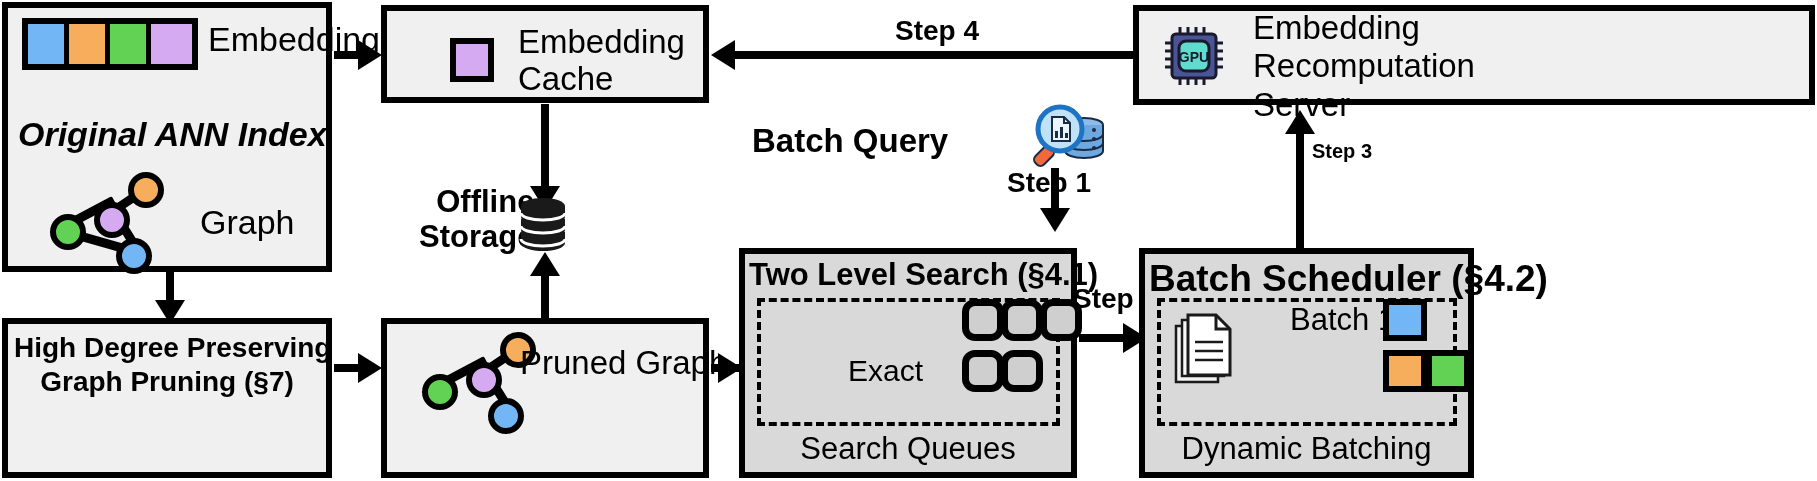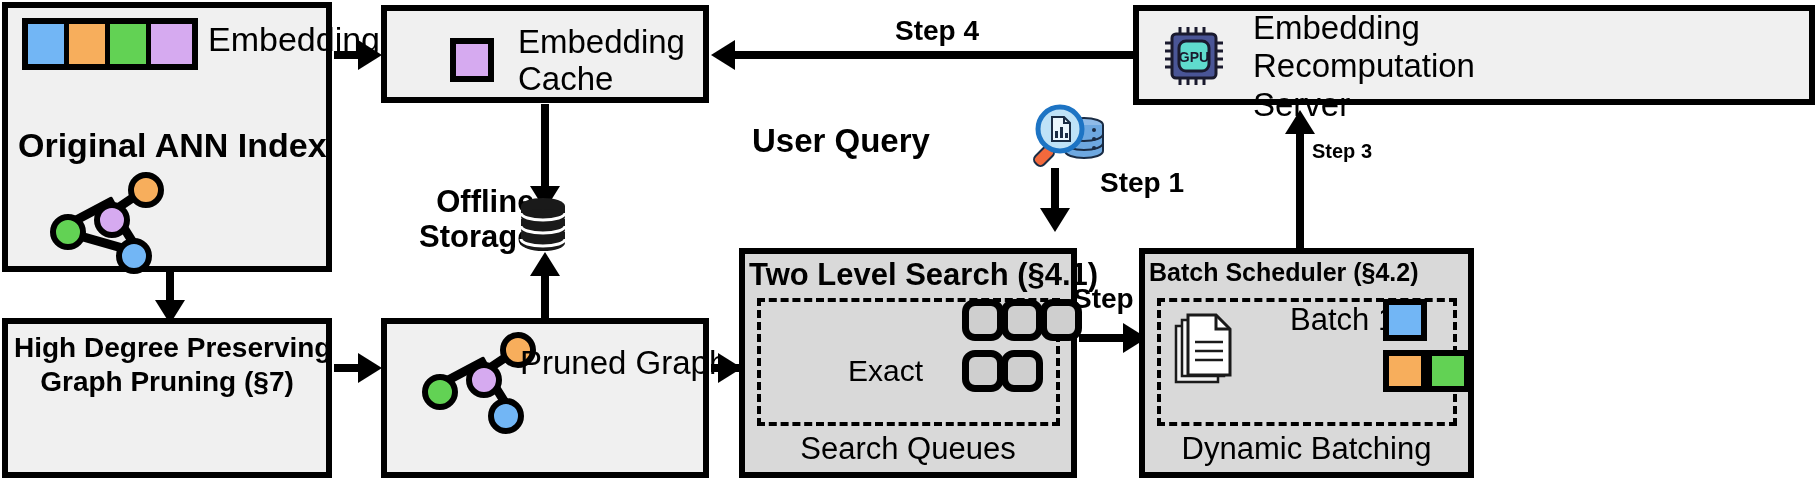--- a/index.html
+++ b/index.html
@@ -47,33 +47,34 @@
 
   <div class="strip" style="left:22px;top:18px;width:176px;height:52px;">
     <div class="cell" style="background:#72b6f5;"></div>
     <div class="cell" style="background:#f7ae5c;"></div>
     <div class="cell" style="background:#62d254;"></div>
     <div class="cell" style="background:#d6aaf0;"></div>
   </div>
 
   <div class="lbl" style="left:208px;top:20px;font-size:34px;">Embedding</div>
 
-  <div class="lbl bold" style="left:18px;top:126px;font-size:34px;">Original ANN Index</div>
+  <div class="lbl bold" style="left:18px;top:115px;font-size:34px;font-style:italic;">Original ANN Index</div>
 
   <div style="position:absolute;left:40px;top:170px;width:120px;height:95px;">
     <div class="gedge" style="left:28px;top:50px;width:52px;transform:rotate(-28deg);"></div>
     <div class="gedge" style="left:74px;top:36px;width:44px;transform:rotate(-34deg);"></div>
     <div class="gedge" style="left:78px;top:44px;width:45px;transform:rotate(58deg);"></div>
     <div class="gedge" style="left:28px;top:58px;width:78px;transform:rotate(16deg);"></div>
     <div class="gnode" style="left:88px;top:2px;width:36px;height:36px;background:#f7ae5c;"></div>
     <div class="gnode" style="left:54px;top:32px;width:36px;height:36px;background:#d6aaf0;"></div>
     <div class="gnode" style="left:10px;top:44px;width:36px;height:36px;background:#62d254;"></div>
     <div class="gnode" style="left:76px;top:68px;width:36px;height:36px;background:#72b6f5;"></div>
   </div>
 
+  <div class="lbl" style="left:200px;top:203px;font-size:34px;">Graph</div>
 
   <div class="hline" style="left:334px;top:51px;width:36px;"></div>
   <div class="ahead-r" style="left:358px;top:40px;"></div>
 
   <div class="box" style="left:381px;top:5px;width:328px;height:98px;"></div>
   <div class="swatch" style="left:450px;top:38px;width:44px;height:44px;background:#d6aaf0;"></div>
   <div class="lbl" style="left:518px;top:24px;font-size:33px;">Embedding
 Cache</div>
 
   <div class="vline" style="left:541px;top:104px;height:90px;"></div>
@@ -121,21 +122,21 @@
     <div class="gnode" style="left:56px;top:37px;width:36px;height:36px;background:#d6aaf0;"></div>
     <div class="gnode" style="left:12px;top:49px;width:36px;height:36px;background:#62d254;"></div>
     <div class="gnode" style="left:78px;top:73px;width:36px;height:36px;background:#72b6f5;"></div>
   </div>
 
   <div class="lbl" style="left:520px;top:345px;font-size:33px;">Pruned Graph</div>
 
   <div class="hline" style="left:711px;top:364px;width:28px;"></div>
   <div class="ahead-r" style="left:718px;top:353px;"></div>
 
-  <div class="lbl bold" style="left:752px;top:123px;font-size:33px;">User Query</div>
+  <div class="lbl bold" style="left:752px;top:123px;font-size:33px;">Batch Query</div>
 
   <div class="ic" style="left:1032px;top:103px;">
     <svg width="72" height="68" viewBox="0 0 72 68">
       <g>
         <ellipse cx="52" cy="22" rx="19" ry="7" fill="#8fbbe8" stroke="#1a2c44" stroke-width="2"></ellipse>
         <path d="M33 22 v26 a19 7 0 0 0 38 0 V22" fill="#6ea8e0" stroke="#1a2c44" stroke-width="2"></path>
         <path d="M33 31 a19 7 0 0 0 38 0" fill="none" stroke="#1a2c44" stroke-width="2"></path>
         <path d="M33 40 a19 7 0 0 0 38 0" fill="none" stroke="#1a2c44" stroke-width="2"></path>
         <circle cx="62" cy="27" r="2" fill="#1a2c44"></circle>
         <circle cx="62" cy="36" r="2" fill="#1a2c44"></circle>
@@ -150,21 +151,21 @@
         <path d="M32 14 v6 h6" fill="none" stroke="#1a2c44" stroke-width="2"></path>
         <rect x="23" y="28" width="3" height="7" fill="#1a2c44"></rect>
         <rect x="28" y="24" width="3" height="11" fill="#1a2c44"></rect>
         <rect x="33" y="30" width="3" height="5" fill="#1a2c44"></rect>
       </g>
     </svg>
   </div>
 
   <div class="vline" style="left:1051px;top:168px;height:48px;"></div>
   <div class="ahead-d" style="left:1040px;top:208px;"></div>
-  <div class="lbl bold" style="left:1100px;top:167px;font-size:28px;">Step 1</div>
+  <div class="lbl bold" style="left:1007px;top:167px;font-size:28px;">Step 1</div>
 
   <div class="box gray" style="left:739px;top:248px;width:338px;height:230px;"></div>
   <div class="lbl bold" style="left:749px;top:258px;width:318px;text-align:center;font-size:31px;">Two Level Search (§4.1)</div>
 
   <div class="dashbox" style="left:757px;top:298px;width:303px;height:128px;"></div>
 
   <div class="slot" style="left:962px;top:299px;width:42px;height:42px;"></div>
   <div class="slot" style="left:1001px;top:299px;width:42px;height:42px;"></div>
   <div class="slot" style="left:1040px;top:299px;width:42px;height:42px;"></div>
 
@@ -172,21 +173,21 @@
   <div class="slot" style="left:962px;top:350px;width:42px;height:42px;"></div>
   <div class="slot" style="left:1001px;top:350px;width:42px;height:42px;"></div>
 
   <div class="lbl" style="left:749px;top:432px;width:318px;text-align:center;font-size:31px;">Search Queues</div>
 
   <div class="hline" style="left:1079px;top:334px;width:62px;"></div>
   <div class="ahead-r" style="left:1123px;top:323px;"></div>
   <div class="lbl bold" style="left:1073px;top:283px;font-size:28px;">Step 2</div>
 
   <div class="box gray" style="left:1139px;top:248px;width:335px;height:230px;"></div>
-  <div class="lbl bold" style="left:1149px;top:258px;width:315px;text-align:left;font-size:25px;">Batch Scheduler (§4.2)</div>
+  <div class="lbl bold" style="left:1149px;top:258px;width:315px;text-align:left;font-size:37px;">Batch Scheduler (§4.2)</div>
 
   <div class="dashbox" style="left:1157px;top:298px;width:300px;height:128px;"></div>
 
   <div class="ic" style="left:1172px;top:312px;">
     <svg width="64" height="76" viewBox="0 0 64 76">
       <path d="M4 14 h30 l12 12 v44 h-42 z" fill="#f2f2f2" stroke="#1a1a1a" stroke-width="2.5"></path>
       <path d="M10 8 h30 l12 12 v44 h-42 z" fill="#f7f7f7" stroke="#1a1a1a" stroke-width="2.5"></path>
       <path d="M16 3 h28 l14 14 v46 h-42 z" fill="#ffffff" stroke="#1a1a1a" stroke-width="3"></path>
       <path d="M44 3 v14 h14" fill="none" stroke="#1a1a1a" stroke-width="3"></path>
       <line x1="23" y1="30" x2="51" y2="30" stroke="#1a1a1a" stroke-width="2.5"></line>

